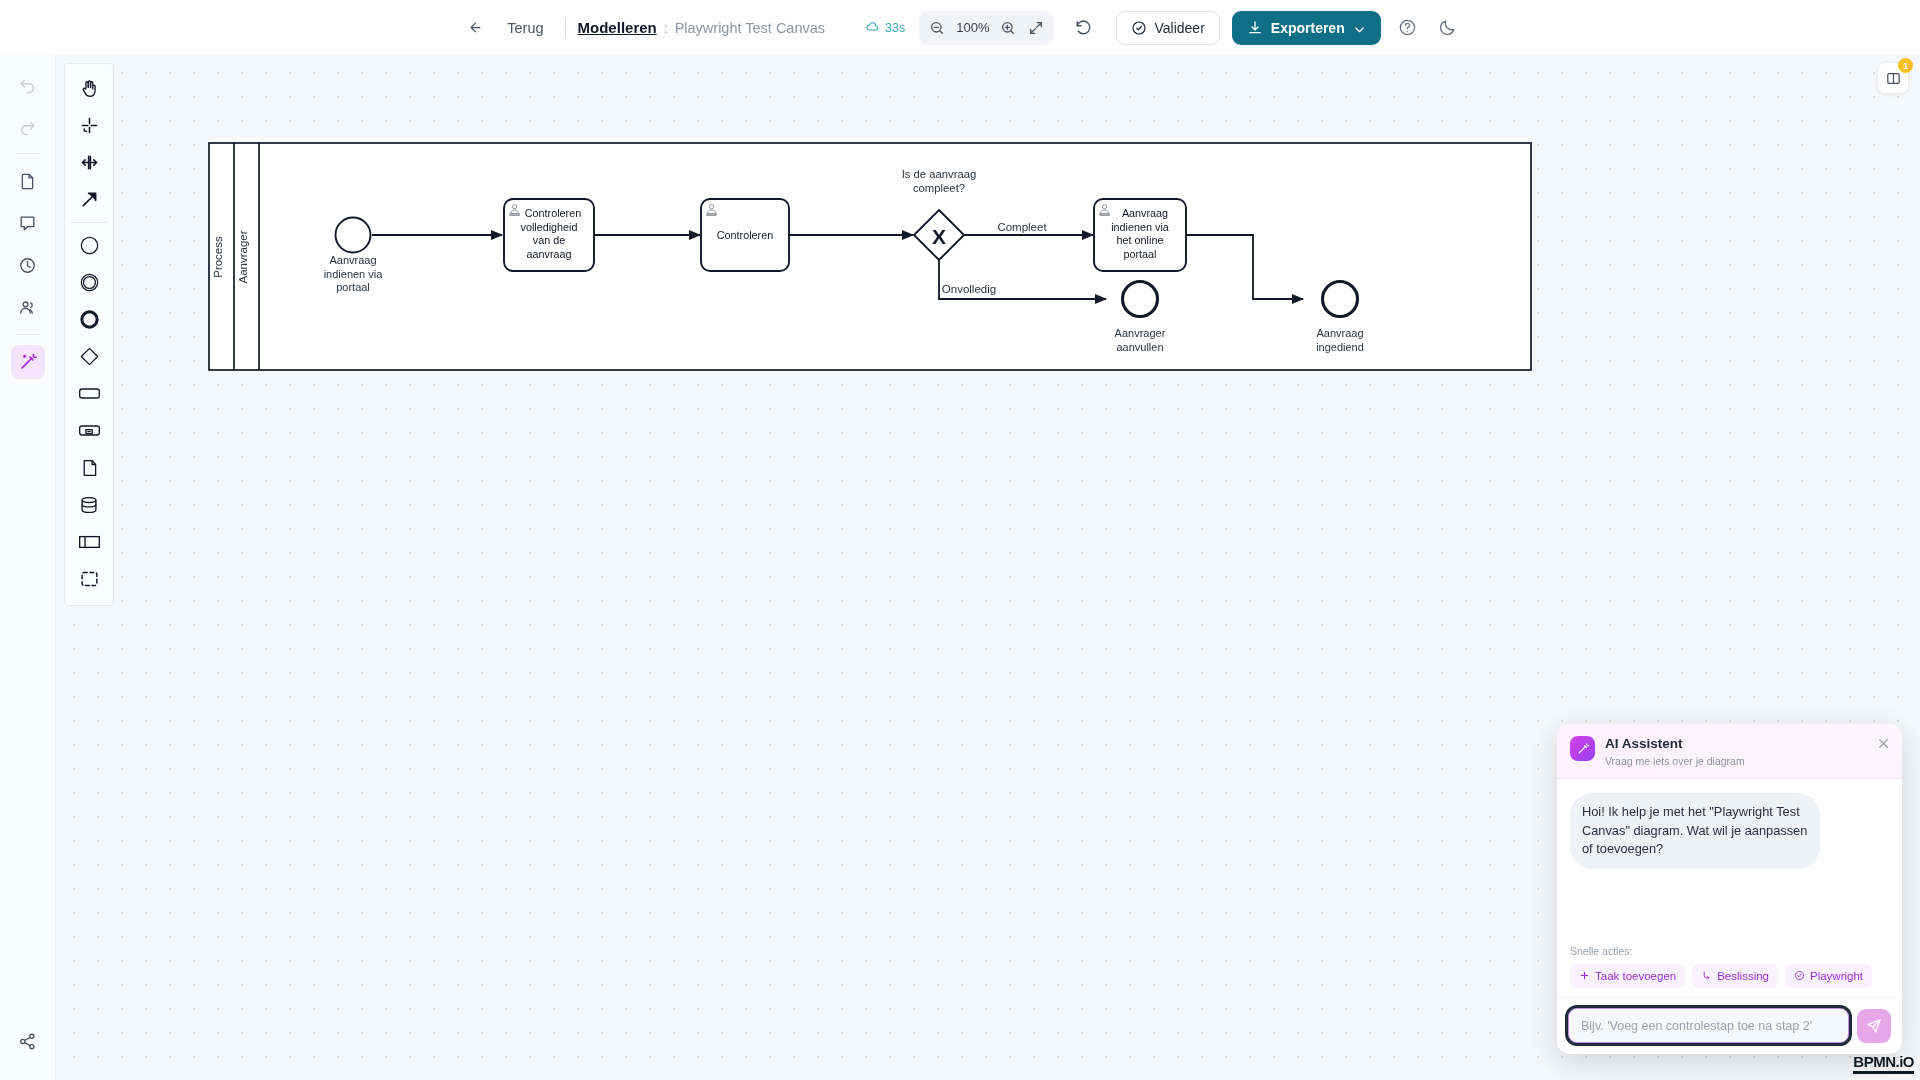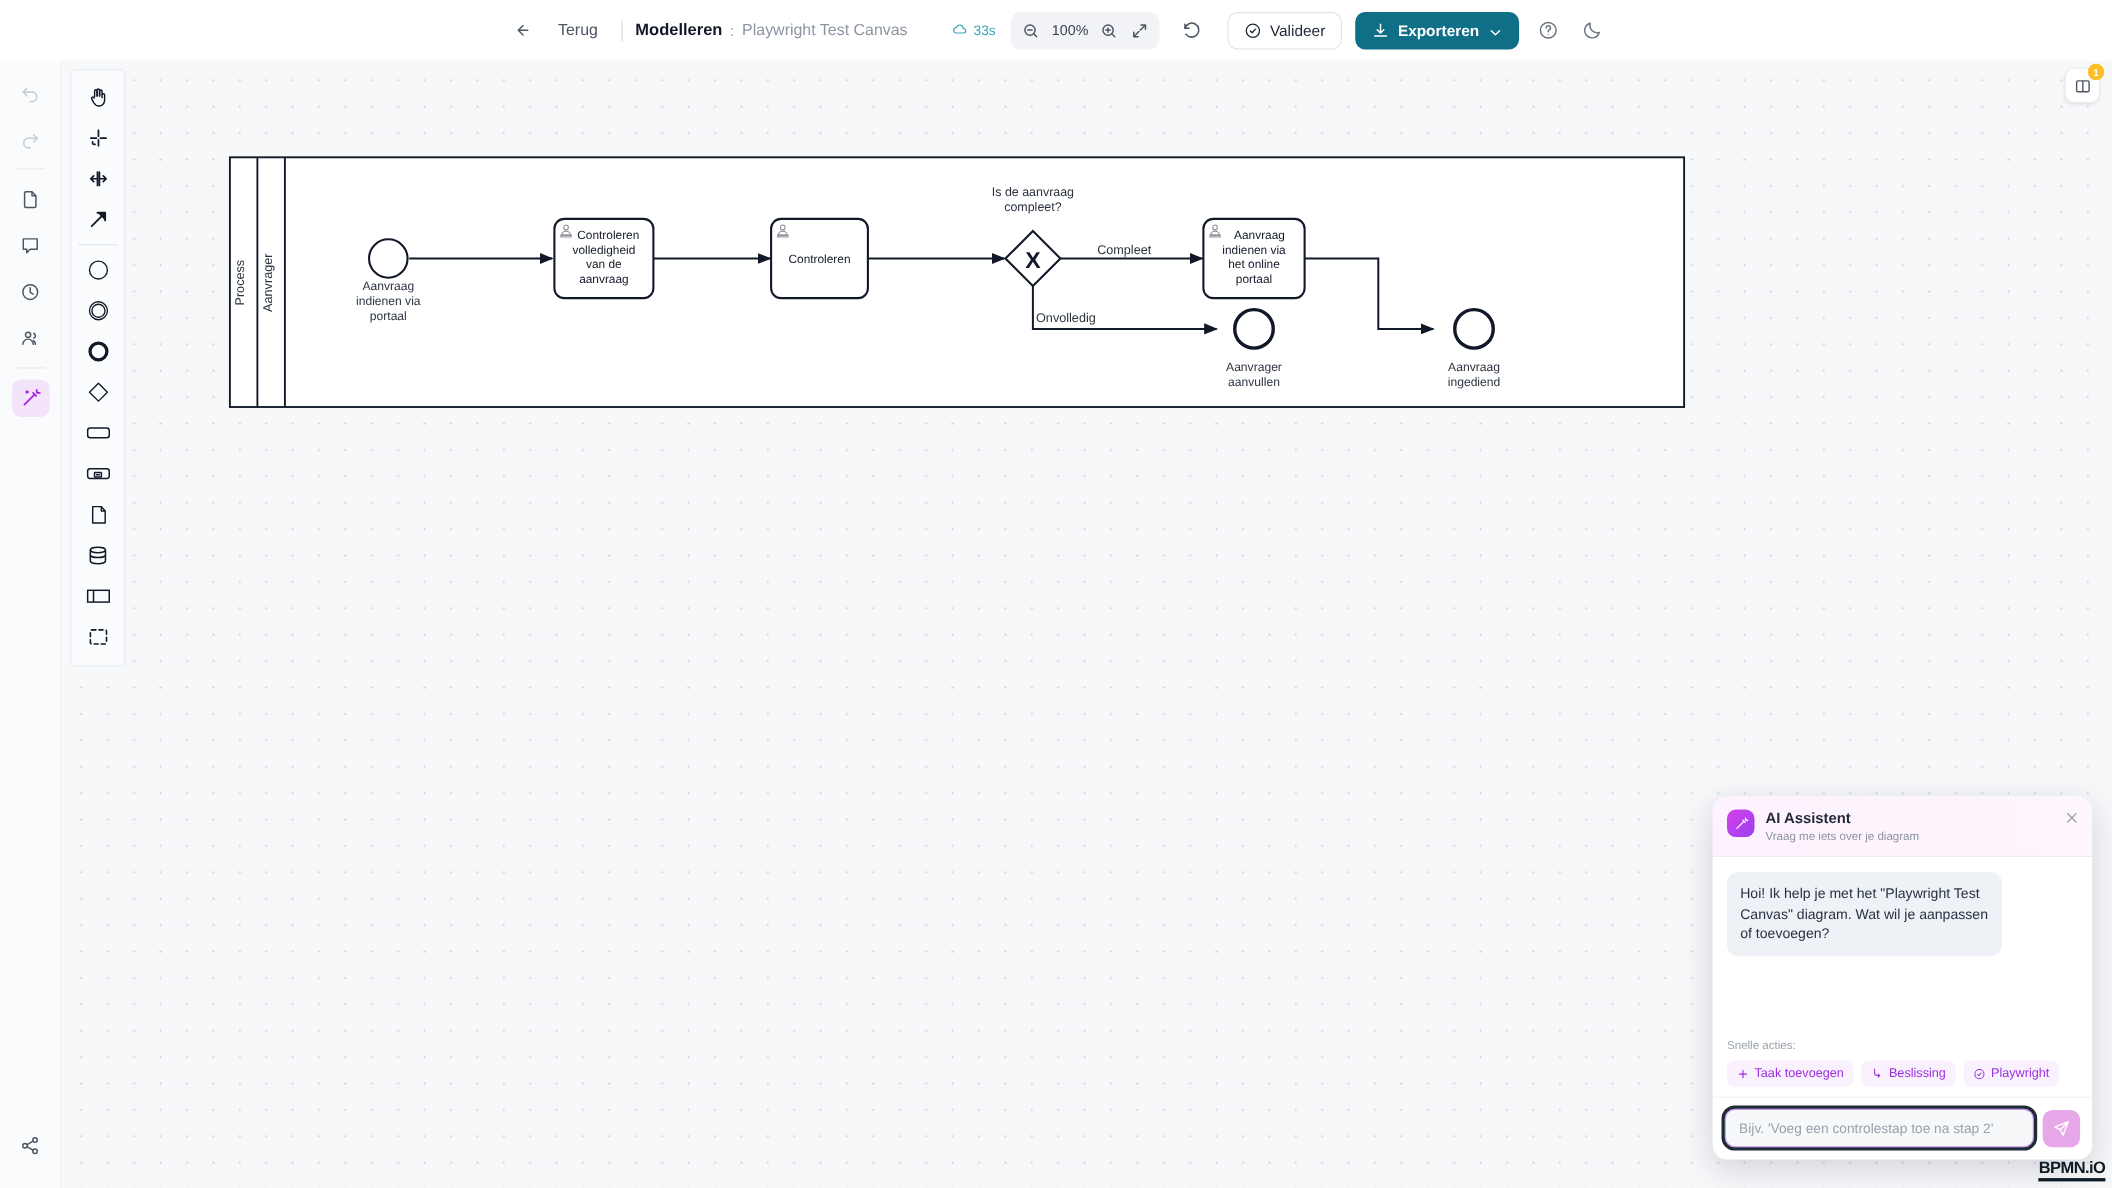--- a/index.html
+++ b/index.html
@@ -16,21 +16,21 @@
     background: #ffffff; display: flex; align-items: center;
     justify-content: center; z-index: 40;
   }
   .topbar-inner { display: flex; align-items: center; gap: 0px; }
   .tb-back {
     display: flex; align-items: center; gap: 24px;
     color: #4b5563; font-size: 14.5px; padding: 5px 9px;
     border-radius: 6px; cursor: pointer;
   }
   .tb-divider { width: 1px; height: 20px; background: #d7dbe0; margin: 0 12px; }
-  .tb-title { font-size: 15px; font-weight: 700; color: #111827; }
+  .tb-title { font-size: 15px; font-weight: 700; color: #111827; text-decoration: underline; }
   .tb-sep { color: #9aa2ad; font-size: 14px; margin: 0 7px; }
   .tb-subtitle { font-size: 14.5px; color: #8c95a1; }
 
   .tb-cloud {
     display: flex; align-items: center; gap: 5px; margin-left: 40px;
     color: #3aa5b8; font-size: 12.5px;
   }
   .zoom-group {
     display: flex; align-items: center; gap: 2px; margin-left: 14px;
     background: #f1f3f6; border-radius: 9px; padding: 4px 5px;
@@ -121,28 +121,28 @@
   .ai-avatar {
     width: 25px; height: 25px; border-radius: 8px; flex: 0 0 auto;
     background: linear-gradient(135deg,#d441e8,#9b3ff2);
     display: flex; align-items: center; justify-content: center; color: #fff;
   }
   .ai-title { font-size: 13.5px; font-weight: 700; color: #1f2937; line-height: 1.2; }
   .ai-sub { font-size: 10.5px; color: #8b93a1; margin-top: 3px; }
   .ai-close { position: absolute; right: 11px; top: 12px; color: #9aa2ad; cursor: pointer; }
   .ai-body { flex: 1; padding: 14px 13px; overflow: hidden; }
   .ai-bubble {
-    background: #eef1f6; border-radius: 10px; padding: 10px 12px;
+    background: #eef1f6; border-radius: 22px; padding: 10px 12px;
     font-size: 12.8px; line-height: 1.45; color: #273142; max-width: 250px;
   }
   .ai-quick { padding: 0 13px 9px; }
   .ai-quick-label { font-size: 10.5px; color: #9aa2ad; margin-bottom: 7px; }
   .ai-chips { display: flex; gap: 7px; }
   .chip {
-    display: flex; align-items: flex-end; gap: 5px; background: #faf1fe;
+    display: flex; align-items: flex-start; gap: 5px; background: #faf1fe;
     color: #9b2fe0; font-size: 11.5px; border-radius: 7px;
     padding: 6px 9px; cursor: pointer; white-space: nowrap;
   }
   .ai-input-row {
     display: flex; align-items: center; gap: 8px; padding: 10px 11px 11px;
     border-top: 1px solid #f0f1f4;
   }
   .ai-input {
     flex: 1; height: 35px; border-radius: 9px; border: 1.5px solid #c98ff0;
     outline: 3px solid #1f2b38; background: #f6f8fa; padding: 0 12px;

